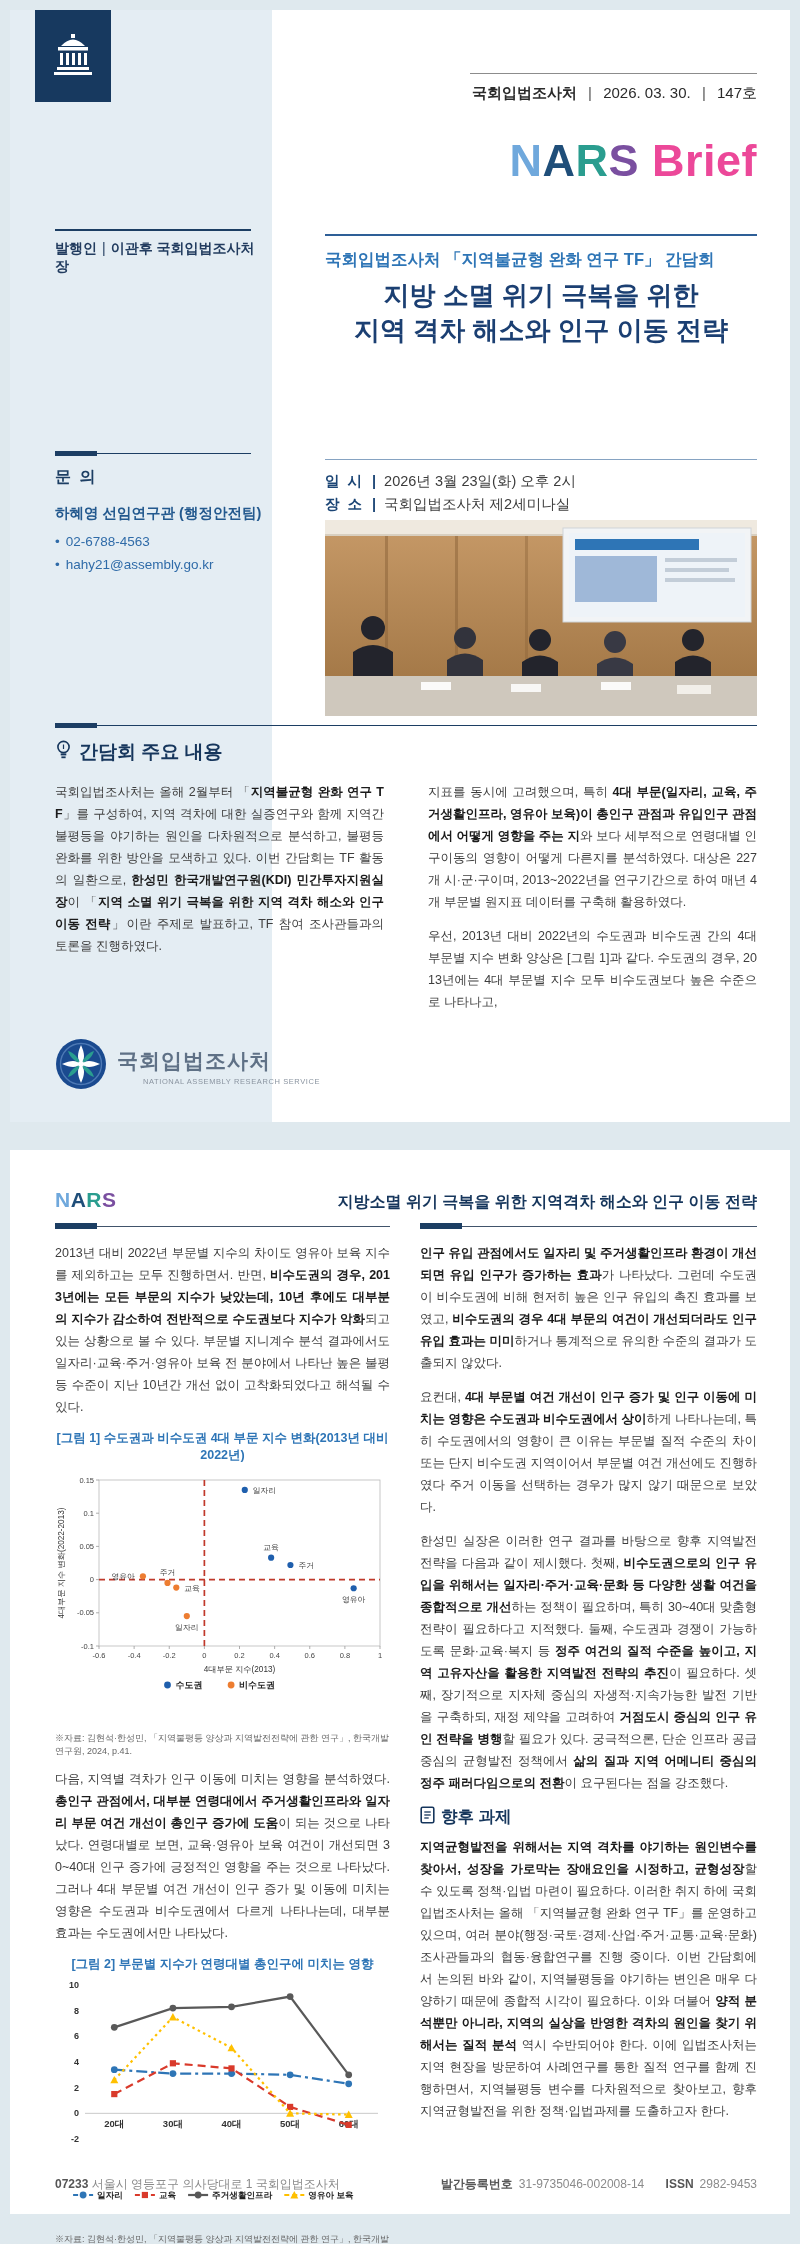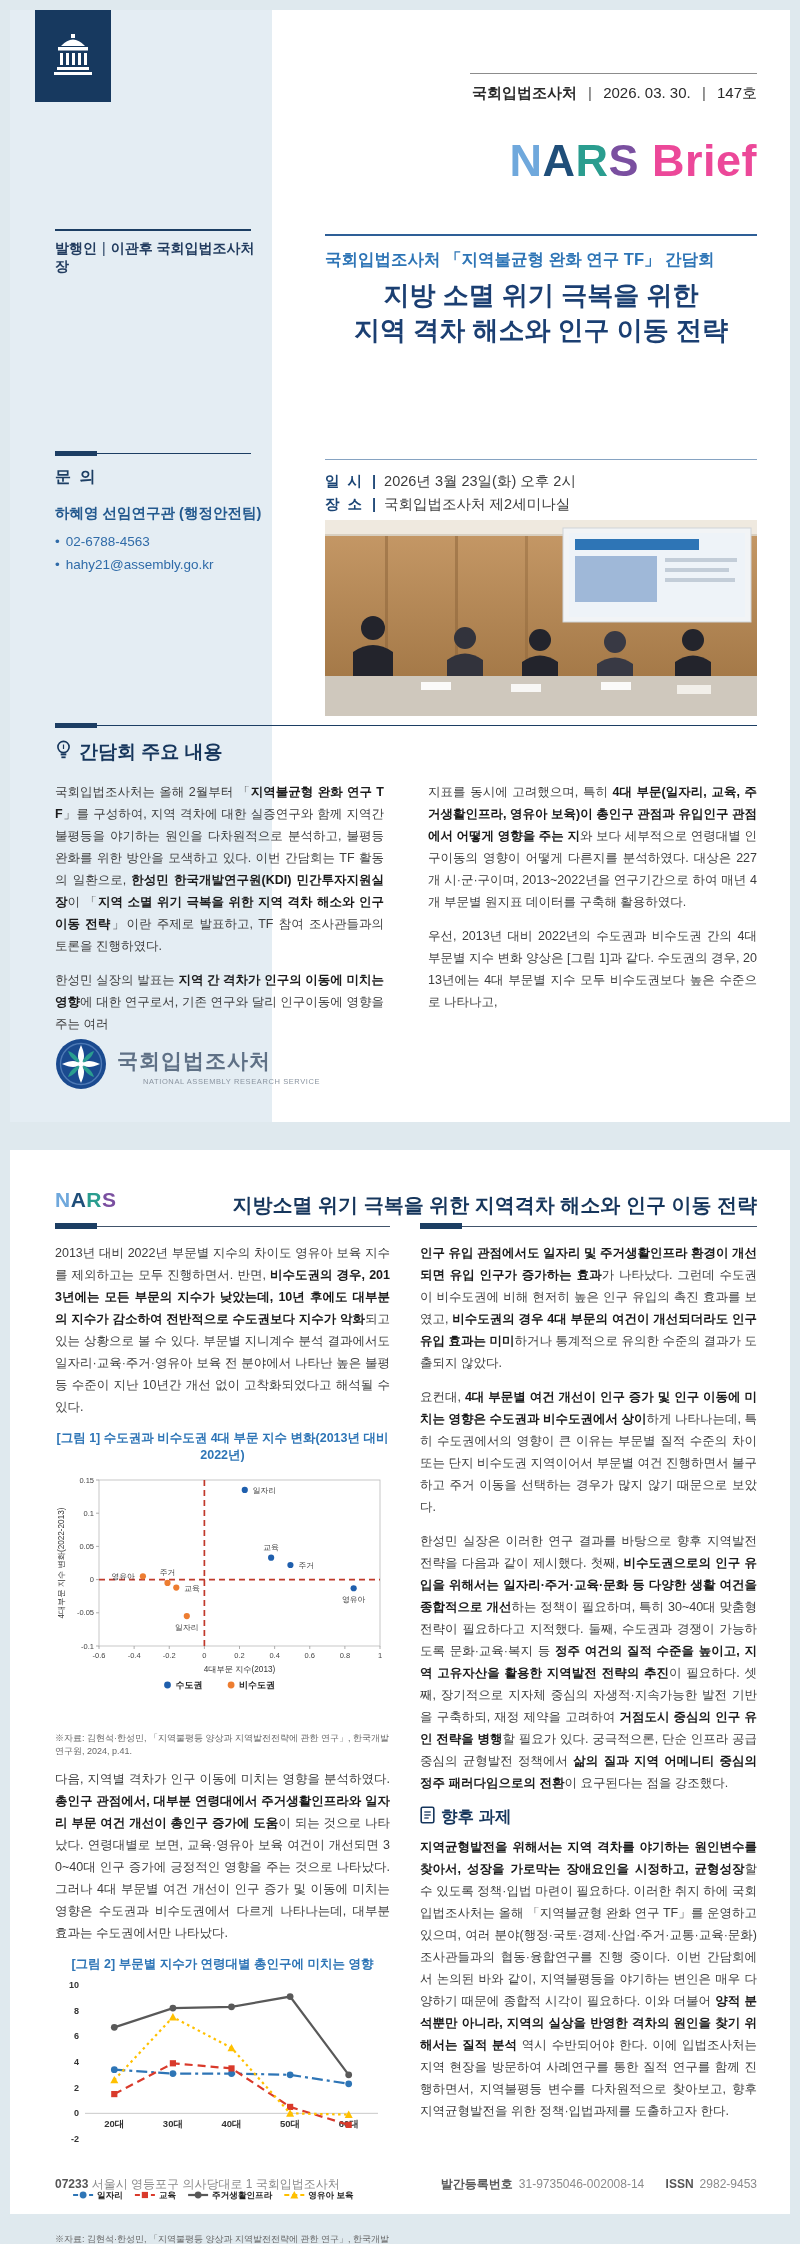--- a/index.html
+++ b/index.html
@@ -45,21 +45,21 @@
   .col{width:335px;}
   .body-p{margin:0 0 12px 0;font-size:12.5px;line-height:22px;color:#3d3d3d;text-align:justify;word-break:break-all;}
   .body-p .b{font-weight:bold;color:#1a1a1a;}
 
   .org-logo{position:absolute;left:45px;top:1028px;display:flex;align-items:center;gap:10px;}
   .org-text .org-name{font-size:21px;font-weight:bold;color:#5f7186;letter-spacing:1px;}
   .org-text .org-sub{font-size:7.5px;color:#8a94a0;letter-spacing:0.6px;margin-top:2px;padding-left:26px;}
 
   
   .p2-brand{position:absolute;left:45px;top:38px;font-size:21px;font-weight:bold;letter-spacing:0.5px;}
-  .p2-header-title{position:absolute;right:33px;top:42px;font-size:20px;font-weight:bold;color:#16365c;}
+  .p2-header-title{position:absolute;right:33px;top:42px;font-size:16px;font-weight:bold;color:#16365c;}
   .col-rule{position:absolute;top:76px;border-top:1px solid #41536b;}
   .col-rule::after{content:"";position:absolute;left:0;top:-4px;width:42px;height:6px;background:#1c3e63;}
   #rule-l{left:45px;width:335px;}
   #rule-r{left:410px;width:337px;}
   .p2-col{position:absolute;top:92px;}
   #p2-left{left:45px;width:335px;}
   #p2-right{left:410px;width:337px;}
   .fig{margin:2px 0 10px 0;}
   .fig-caption{font-size:12.5px;font-weight:bold;color:#2e75b6;text-align:center;margin:4px 0 4px 0;line-height:17px;}
   .fig-plot{width:335px;}
@@ -185,21 +185,20 @@
           <rect x="5.7" y="13.4" width="5.6" height="2" fill="#16365c"></rect>
           <rect x="6.4" y="16.4" width="4.2" height="1.8" fill="#16365c"></rect>
         </svg>
       </span>
       <span>간담회 주요 내용</span>
     </div>
 
     <div class="columns">
       <div class="col">
         <p class="body-p"><span>국회입법조사처는 올해 2월부터 「</span><span class="b">지역불균형 완화 연구 TF</span><span>」를 구성하여, 지역 격차에 대한 실증연구와 함께 지역간 불평등을 야기하는 원인을 다차원적으로 분석하고, 불평등 완화를 위한 방안을 모색하고 있다. 이번 간담회는 TF 활동의 일환으로, </span><span class="b">한성민 한국개발연구원(KDI) 민간투자지원실장</span><span>이 「</span><span class="b">지역 소멸 위기 극복을 위한 지역 격차 해소와 인구 이동 전략</span><span>」이란 주제로 발표하고, TF 참여 조사관들과의 토론을 진행하였다.</span></p>
-        <p class="body-p"><span>한성민 실장의 발표는 </span><span class="b">지역 간 격차가 인구의 이동에 미치는 영향</span><span>에 대한 연구로서, 기존 연구와 달리 인구이동에 영향을 주는 여러</span></p>
       </div>
       <div class="col">
         <p class="body-p"><span>지표를 동시에 고려했으며, 특히 </span><span class="b">4대 부문(일자리, 교육, 주거생활인프라, 영유아 보육)이 총인구 관점과 유입인구 관점에서 어떻게 영향을 주는 지</span><span>와 보다 세부적으로 연령대별 인구이동의 영향이 어떻게 다른지를 분석하였다. 대상은 227개 시·군·구이며, 2013~2022년을 연구기간으로 하여 매년 4개 부문별 원지표 데이터를 구축해 활용하였다.</span></p>
         <p class="body-p"><span>우선, 2013년 대비 2022년의 수도권과 비수도권 간의 4대 부문별 지수 변화 양상은 [그림 1]과 같다. 수도권의 경우, 2013년에는 4대 부문별 지수 모두 비수도권보다 높은 수준으로 나타나고,</span></p>
       </div>
     </div>
 
     <div class="org-logo">
       <span>
         <svg width="52" height="52" viewBox="0 0 52 52">
@@ -352,21 +351,21 @@
               <line x1="229.3" y1="218" x2="249.3" y2="218" stroke="#ffc000" stroke-width="2.2" stroke-dasharray="5 3"></line>
               <path d="M239.3 214L243.3 221.4L235.3 221.4Z" fill="#ffc000"></path>
               <text x="253.3" y="221" font-size="8.6" font-weight="bold" fill="#222">영유아 보육</text>
             </svg></div>
         <div class="fig-source">※자료: 김현석·한성민, 「지역불평등 양상과 지역발전전략에 관한 연구」, 한국개발연구원, 2024, p.57.</div>
       </div>
     </div>
 
     <div class="p2-col" id="p2-right">
       <p class="body-p"><span class="b">인구 유입 관점에서도 일자리 및 주거생활인프라 환경이 개선되면 유입 인구가 증가하는 효과</span><span>가 나타났다. 그런데 수도권이 비수도권에 비해 현저히 높은 인구 유입의 촉진 효과를 보였고, </span><span class="b">비수도권의 경우 4대 부문의 여건이 개선되더라도 인구 유입 효과는 미미</span><span>하거나 통계적으로 유의한 수준의 결과가 도출되지 않았다.</span></p>
-      <p class="body-p"><span>요컨대, </span><span class="b">4대 부문별 여건 개선이 인구 증가 및 인구 이동에 미치는 영향은 수도권과 비수도권에서 상이</span><span>하게 나타나는데, 특히 수도권에서의 영향이 큰 이유는 부문별 질적 수준의 차이 또는 단지 비수도권 지역이어서 부문별 여건 진행하면서 불구하고 주거 이동을 선택하는 경우가 많지 않기 때문으로 보았다.</span></p>
+      <p class="body-p"><span>요컨대, </span><span class="b">4대 부문별 여건 개선이 인구 증가 및 인구 이동에 미치는 영향은 수도권과 비수도권에서 상이</span><span>하게 나타나는데, 특히 수도권에서의 영향이 큰 이유는 부문별 질적 수준의 차이 또는 단지 비수도권 지역이어서 부문별 여건 개선에도 진행하였다 주거 이동을 선택하는 경우가 많지 않기 때문으로 보았다.</span></p>
       <p class="body-p"><span>한성민 실장은 이러한 연구 결과를 바탕으로 향후 지역발전 전략을 다음과 같이 제시했다. 첫째, </span><span class="b">비수도권으로의 인구 유입을 위해서는 일자리·주거·교육·문화 등 다양한 생활 여건을 종합적으로 개선</span><span>하는 정책이 필요하며, 특히 30~40대 맞춤형 전략이 필요하다고 지적했다. 둘째, 수도권과 경쟁이 가능하도록 문화·교육·복지 등 </span><span class="b">정주 여건의 질적 수준을 높이고, 지역 고유자산을 활용한 지역발전 전략의 추진</span><span>이 필요하다. 셋째, 장기적으로 지자체 중심의 자생적·지속가능한 발전 기반을 구축하되, 재정 제약을 고려하여 </span><span class="b">거점도시 중심의 인구 유인 전략을 병행</span><span>할 필요가 있다. 궁극적으론, 단순 인프라 공급 중심의 균형발전 정책에서 </span><span class="b">삶의 질과 지역 어메니티 중심의 정주 패러다임으로의 전환</span><span>이 요구된다는 점을 강조했다.</span></p>
 
       <div class="tasks-heading">
         <span>
           <svg width="15" height="18" viewBox="0 0 15 18">
             <rect x="1.2" y="1.2" width="12.6" height="15.6" rx="1.5" fill="none" stroke="#16365c" stroke-width="1.6"></rect>
             <line x1="4.3" y1="6" x2="10.7" y2="6" stroke="#16365c" stroke-width="1.3"></line>
             <line x1="4.3" y1="9" x2="10.7" y2="9" stroke="#16365c" stroke-width="1.3"></line>
             <line x1="4.3" y1="12" x2="8.7" y2="12" stroke="#16365c" stroke-width="1.3"></line>
           </svg>

